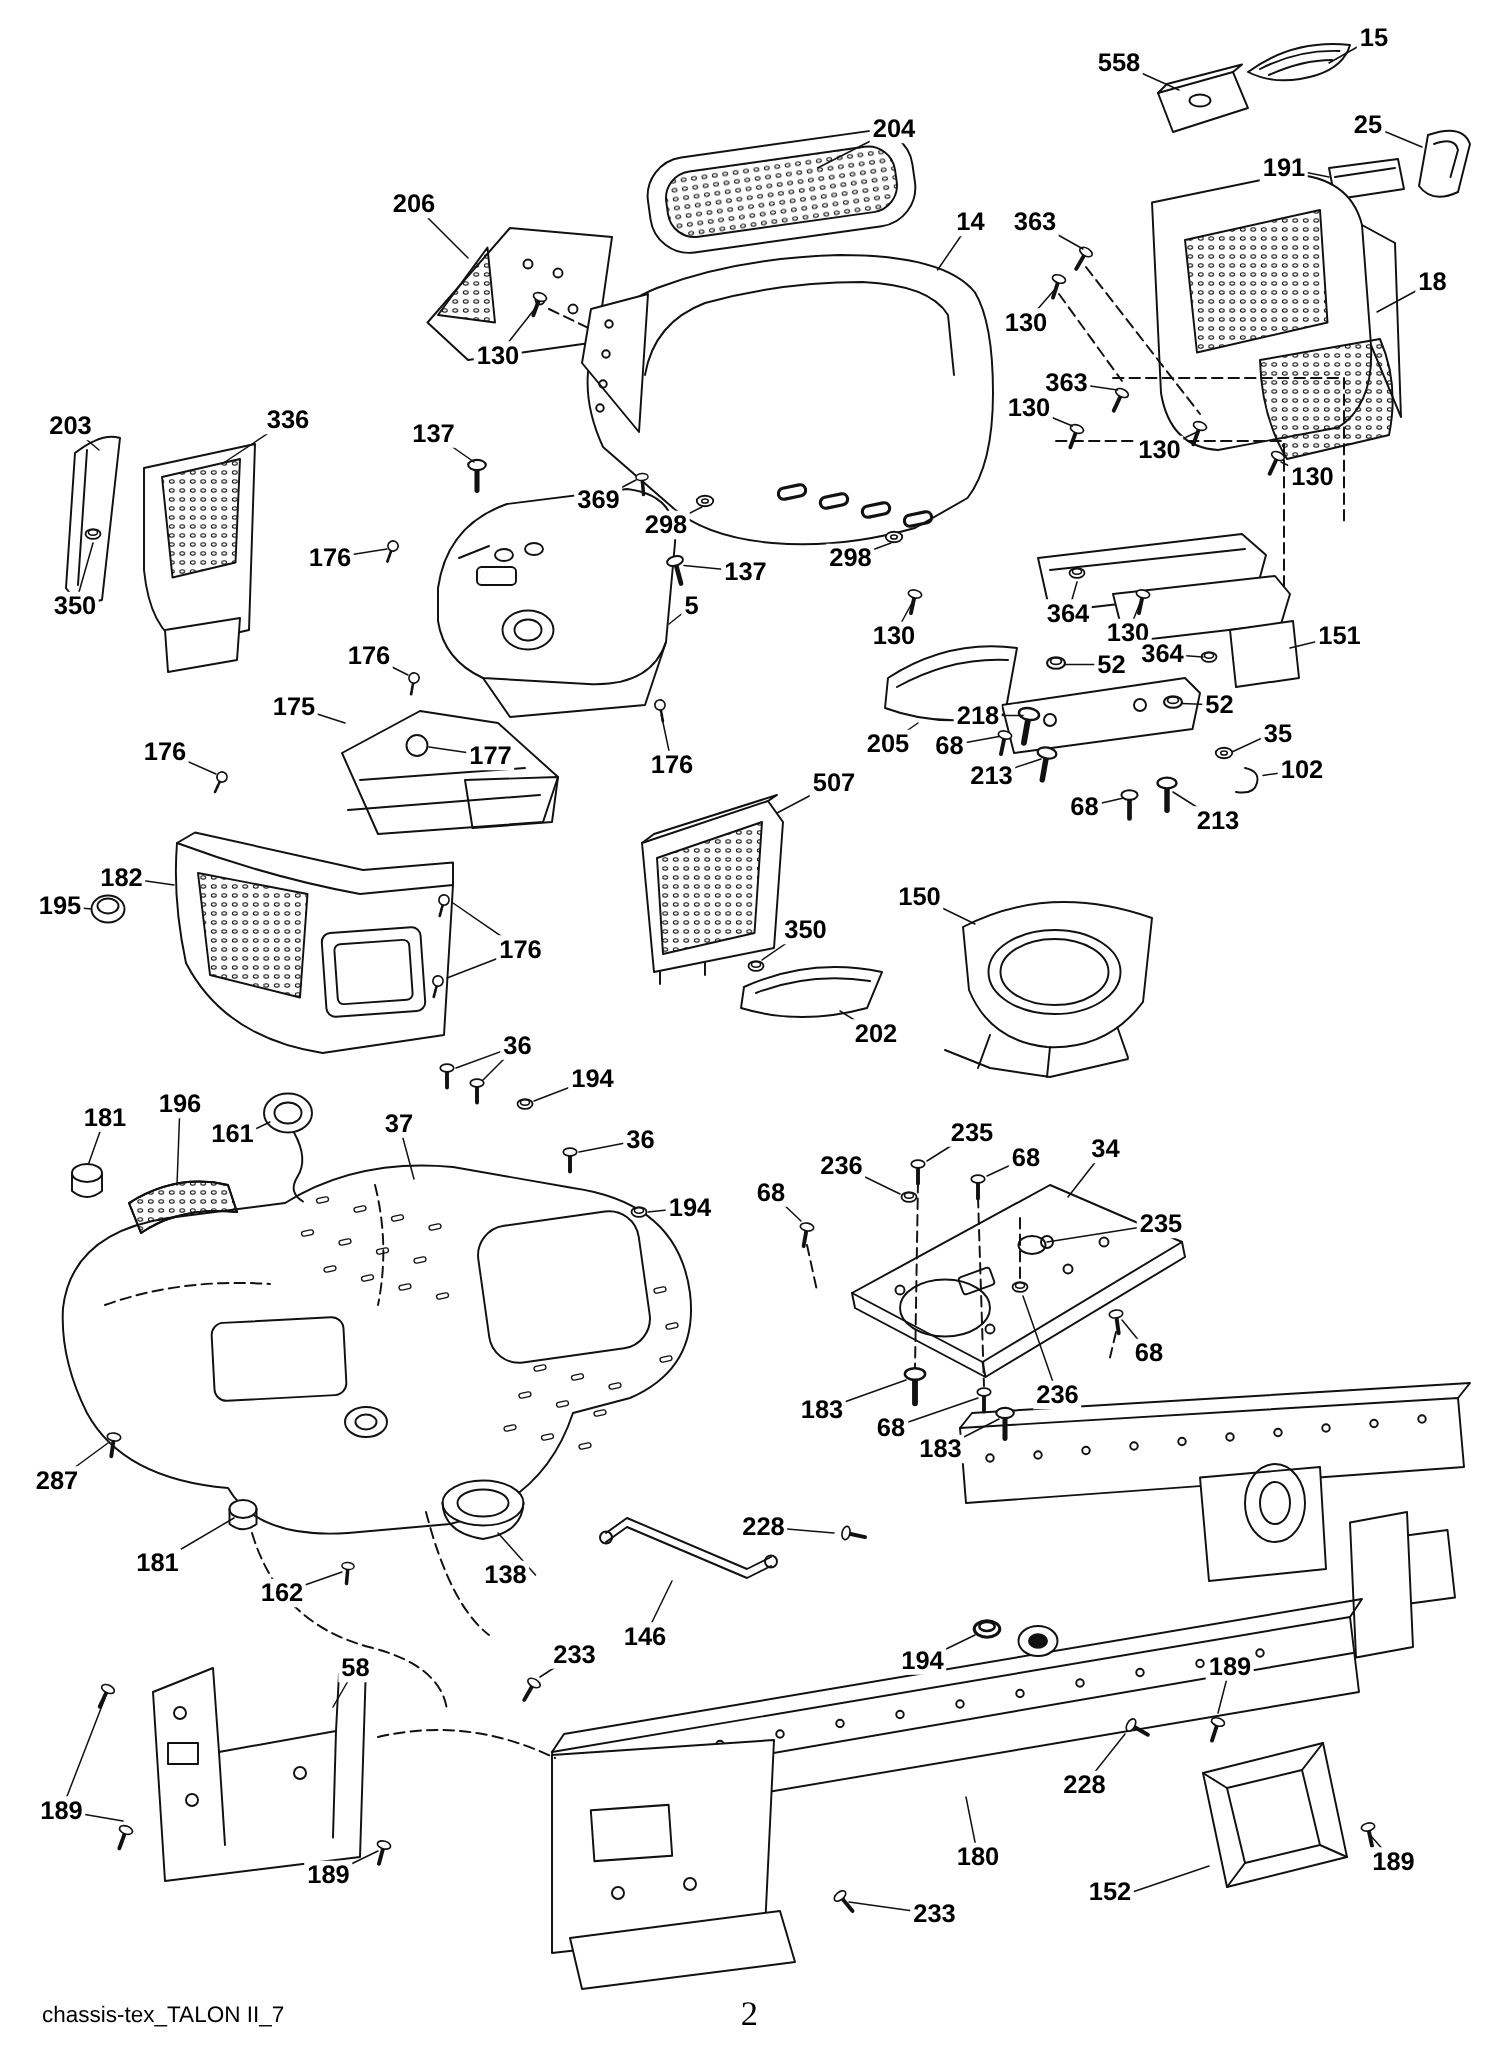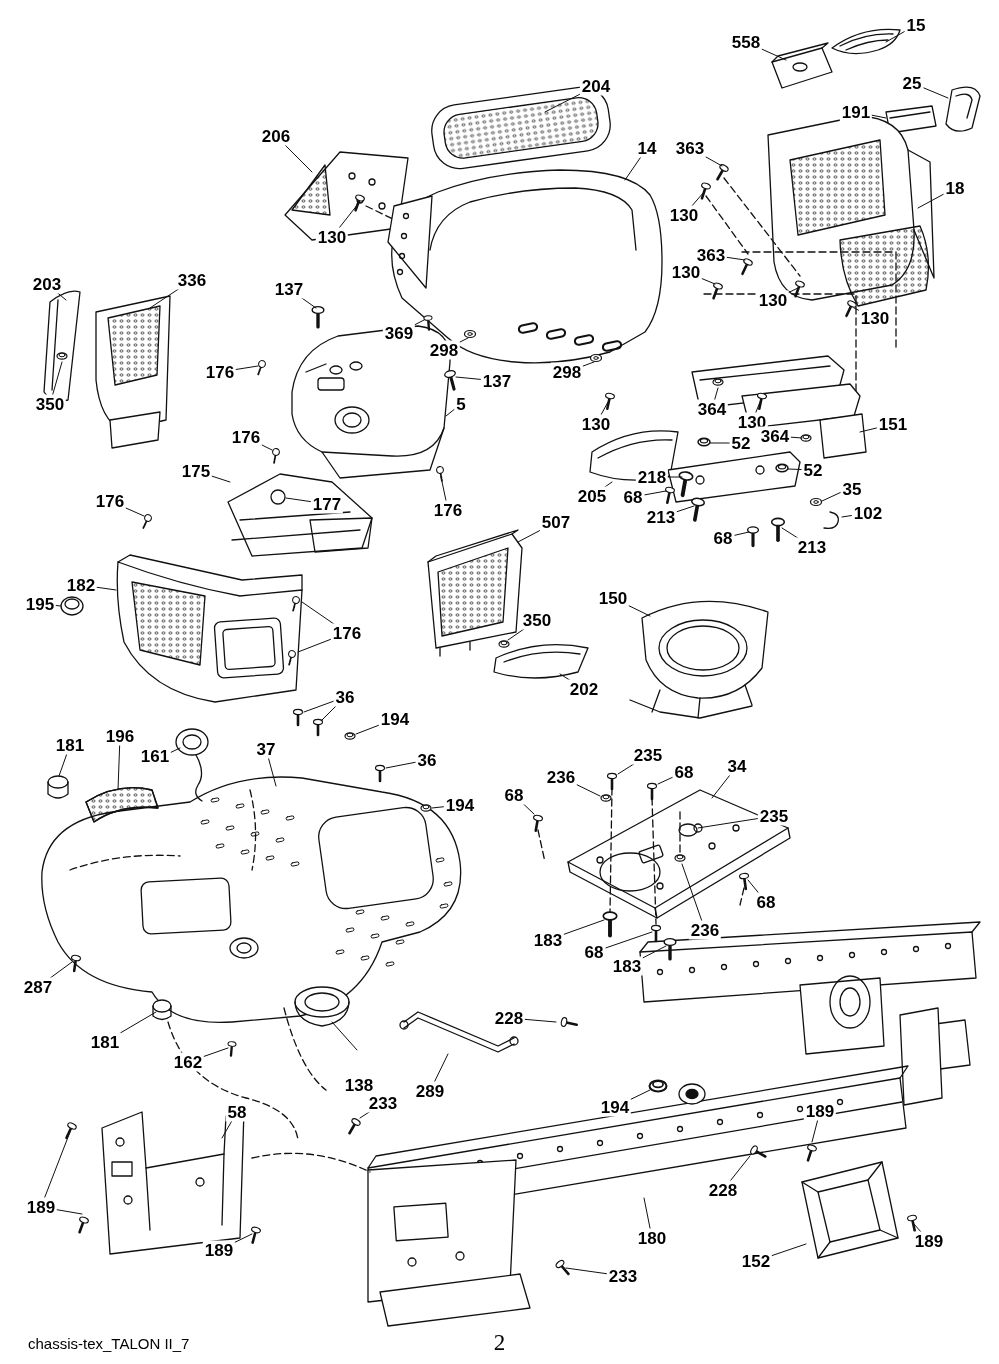--- a/index.html
+++ b/index.html
@@ -556,30 +556,30 @@
       <div class="callout" style="left: 514px; top: 795px;">68</div>
       <div class="callout" style="left: 774px; top: 816px;">235</div>
       <div class="callout" style="left: 766px; top: 902px;">68</div>
       <div class="callout" style="left: 705px; top: 930px;">236</div>
       <div class="callout" style="left: 548px; top: 940px;">183</div>
       <div class="callout" style="left: 594px; top: 952px;">68</div>
       <div class="callout" style="left: 627px; top: 966px;">183</div>
       <div class="callout" style="left: 38px; top: 987px;">287</div>
       <div class="callout" style="left: 105px; top: 1042px;">181</div>
       <div class="callout" style="left: 188px; top: 1062px;">162</div>
-      <div class="callout" style="left: 359px; top: 1050px; margin-top: 35px;">138</div>
-      <div class="callout" style="left: 430px; top: 1091px;">289</div>
+      <div class="callout" style="left: 337px; top: 1050px;">138</div>
+      <div class="callout" style="left: 430px; top: 1091px;">146</div>
       <div class="callout" style="left: 509px; top: 1018px;">228</div>
       <div class="callout" style="left: 383px; top: 1103px;">233</div>
       <div class="callout" style="left: 615px; top: 1107px;">194</div>
       <div class="callout" style="left: 820px; top: 1111px;">189</div>
       <div class="callout" style="left: 237px; top: 1112px;">58</div>
       <div class="callout" style="left: 723px; top: 1190px;">228</div>
       <div class="callout" style="left: 652px; top: 1238px;">180</div>
-      <div class="callout" style="left: 756px; top: 1261px;">152</div>
+      <div class="callout" style="left: 740px; top: 1261px;">152</div>
       <div class="callout" style="left: 41px; top: 1207px;">189</div>
       <div class="callout" style="left: 219px; top: 1250px;">189</div>
       <div class="callout" style="left: 929px; top: 1241px;">189</div>
       <div class="callout" style="left: 623px; top: 1276px;">233</div>
     </div>
 
 <div class="footer-file">chassis-tex_TALON II_7</div>
 <div class="page-number">2</div>
 
 </div>

